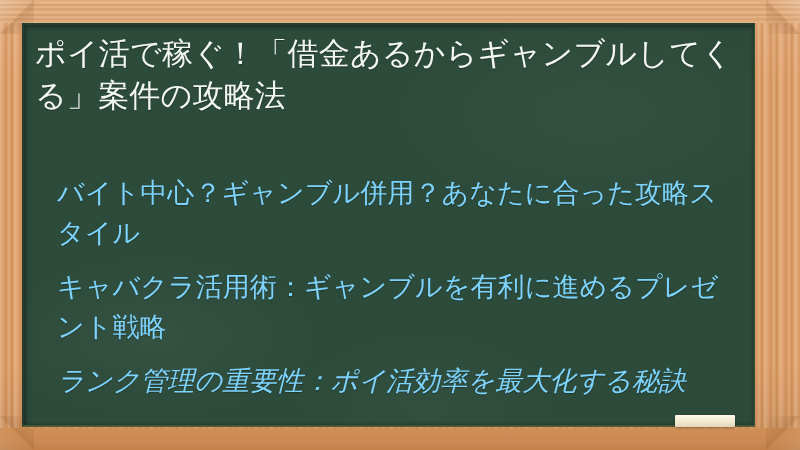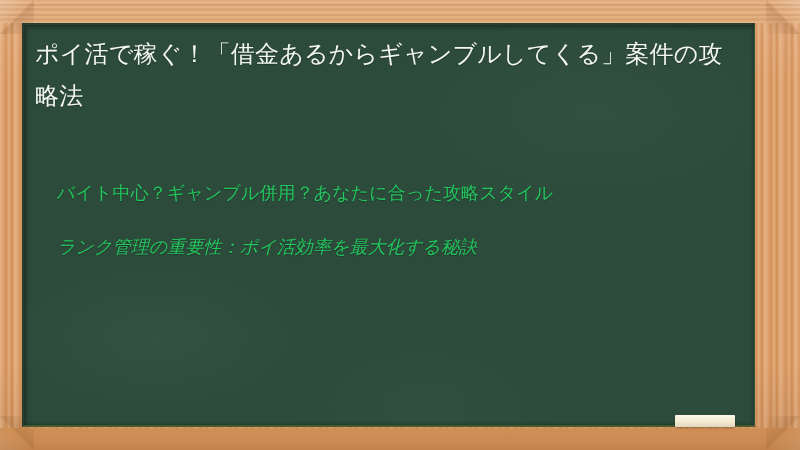--- a/index.html
+++ b/index.html
@@ -112,41 +112,41 @@
     padding: 0;
   }
 
   
   .board-title {
     position: absolute;
     left: 11px;
     top: 8px;
     width: 705px;
     color: #f3f7f3;
-    font-size: 24px;
+    font-size: 31px;
     line-height: 42px;
     font-weight: 400;
     letter-spacing: 0.2px;
     text-shadow: 0 1px 1px rgba(0,0,0,0.30);
     word-break: break-all;
   }
 
   
   .board-list {
     position: absolute;
     left: 33px;
     top: 148px;
     width: 685px;
     margin: 0;
     padding: 0;
     list-style: none;
   }
   .board-list-item {
-    color: #22c55e;
-    font-size: 18px;
+    color: #7dd3fc;
+    font-size: 27px;
     line-height: 40px;
     font-weight: 400;
     letter-spacing: 0.1px;
     margin: 0 0 14px 0;
     text-shadow: 0 1px 1px rgba(0,0,0,0.28);
     word-break: break-all;
   }
   .board-list-item:last-child { margin-bottom: 0; font-style: italic; }
 
   
@@ -178,20 +178,21 @@
 
   <div class="board">
     <div class="board-dust"></div>
 
     <div class="board-inner">
 
       <div class="board-title">ポイ活で稼ぐ！「借金あるからギャンブルしてくる」案件の攻略法</div>
 
       <ul class="board-list">
         <li class="board-list-item">バイト中心？ギャンブル併用？あなたに合った攻略スタイル</li>
+        <li class="board-list-item">キャバクラ活用術：ギャンブルを有利に進めるプレゼント戦略</li>
         <li class="board-list-item">ランク管理の重要性：ポイ活効率を最大化する秘訣</li>
       </ul>
 
     </div>
   </div>
 
   <div class="chalk"></div>
 
 </div>
 

